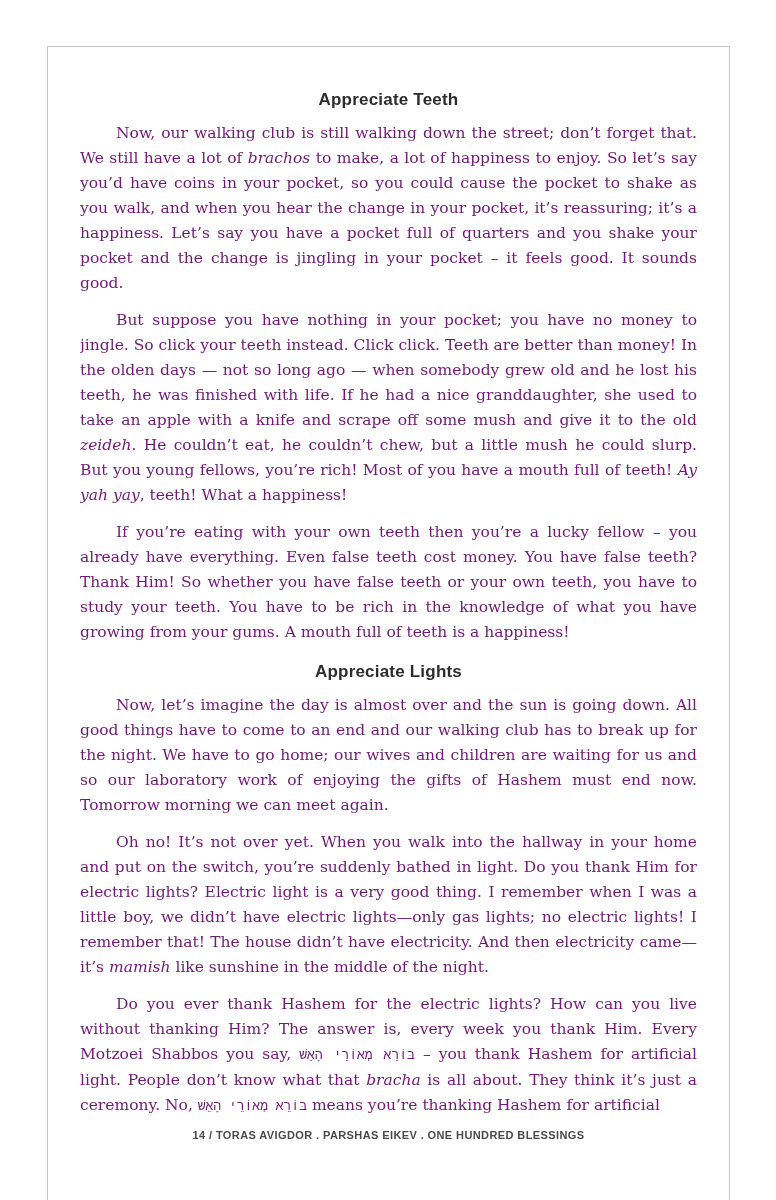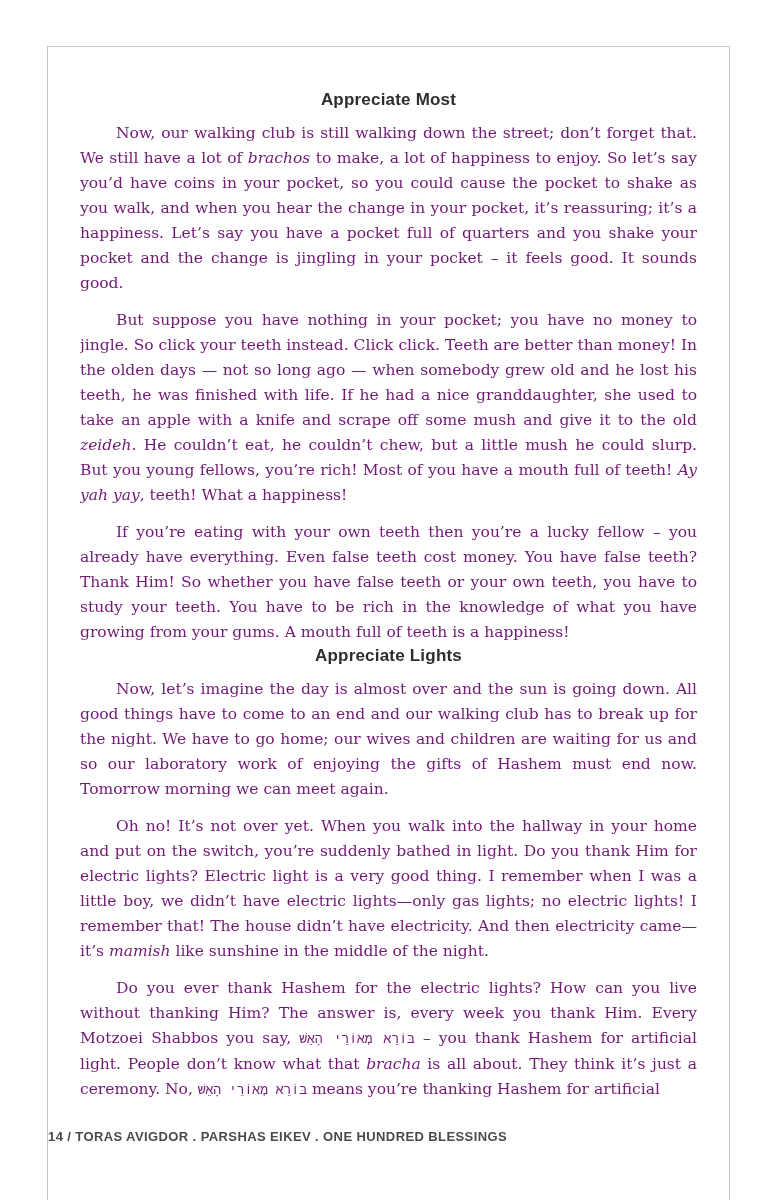--- a/index.html
+++ b/index.html
@@ -24,52 +24,53 @@
   .section-heading {
     font-family: "Liberation Sans", sans-serif;
     font-weight: bold;
     font-size: 17px;
     line-height: 22px;
     letter-spacing: 0.2px;
     color: #2d2d2d;
     text-align: center;
   }
   .section-heading + .body-paragraph { margin-top: 10px; }
-  .body-paragraph + .section-heading { }
+  .body-paragraph + .section-heading { margin-top: 16px; }
   .body-paragraph {
     font-family: "DejaVu Serif", serif;
     font-size: 15.5px;
     line-height: 25px;
     color: #701a75;
     text-align: justify;
     text-indent: 36px;
     margin-top: 12px;
   }
   .body-paragraph .italic { font-style: italic; }
   .body-paragraph .hebrew {
     font-family: Liberation Mono, monospace;
     font-size: 13px;
   }
   .page-footer {
     position: absolute;
     left: 0; right: 0;
     top: 1082px;
+    text-align: center;
     font-family: "Liberation Sans", sans-serif;
     font-weight: bold;
-    font-size: 13px;
+    font-size: 11px;
     letter-spacing: 0.4px;
     color: #4a4a4a;
   }
 </style>
 </head>
 <body>
 
 <div class="page-frame">
   <div class="text-area">
-      <h2 class="section-heading">Appreciate Most</h2>
+      <h2 class="section-heading">Appreciate Teeth</h2>
       <p class="body-paragraph"><span>Now, our walking club is still walking down the street; don’t forget that. We still have a lot of </span><span class="italic">brachos</span><span> to make, a lot of happiness to enjoy. So let’s say you’d have coins in your pocket, so you could cause the pocket to shake as you walk, and when you hear the change in your pocket, it’s reassuring; it’s a happiness. Let’s say you have a pocket full of quarters and you shake your pocket and the change is jingling in your pocket – it feels good. It sounds good.</span></p>
       <p class="body-paragraph"><span>But suppose you have nothing in your pocket; you have no money to jingle. So click your teeth instead. Click click. Teeth are better than money! In the olden days — not so long ago — when somebody grew old and he lost his teeth, he was finished with life. If he had a nice granddaughter, she used to take an apple with a knife and scrape off some mush and give it to the old </span><span class="italic">zeideh</span><span>. He couldn’t eat, he couldn’t chew, but a little mush he could slurp. But you young fellows, you’re rich! Most of you have a mouth full of teeth! </span><span class="italic">Ay yah yay</span><span>, teeth! What a happiness!</span></p>
       <p class="body-paragraph"><span>If you’re eating with your own teeth then you’re a lucky fellow – you already have everything. Even false teeth cost money. You have false teeth? Thank Him! So whether you have false teeth or your own teeth, you have to study your teeth. You have to be rich in the knowledge of what you have growing from your gums. A mouth full of teeth is a happiness!</span></p>
       <h2 class="section-heading">Appreciate Lights</h2>
       <p class="body-paragraph"><span>Now, let’s imagine the day is almost over and the sun is going down. All good things have to come to an end and our walking club has to break up for the night. We have to go home; our wives and children are waiting for us and so our laboratory work of enjoying the gifts of Hashem must end now. Tomorrow morning we can meet again.</span></p>
       <p class="body-paragraph"><span>Oh no! It’s not over yet. When you walk into the hallway in your home and put on the switch, you’re suddenly bathed in light. Do you thank Him for electric lights? Electric light is a very good thing. I remember when I was a little boy, we didn’t have electric lights—only gas lights; no electric lights! I remember that! The house didn’t have electricity. And then electricity came—it’s </span><span class="italic">mamish</span><span> like sunshine in the middle of the night.</span></p>
       <p class="body-paragraph"><span>Do you ever thank Hashem for the electric lights? How can you live without thanking Him? The answer is, every week you thank Him. Every Motzoei Shabbos you say, </span><span class="hebrew">בּוֹרֵא מְאוֹרֵי הָאֵשׁ</span><span> – you thank Hashem for artificial light. People don’t know what that </span><span class="italic">bracha</span><span> is all about. They think it’s just a ceremony. No, </span><span class="hebrew">בּוֹרֵא מְאוֹרֵי הָאֵשׁ</span><span> means you’re thanking Hashem for artificial</span></p>
     </div>
   <div class="page-footer">14 / TORAS AVIGDOR . PARSHAS EIKEV . ONE HUNDRED BLESSINGS</div>
 </div>

